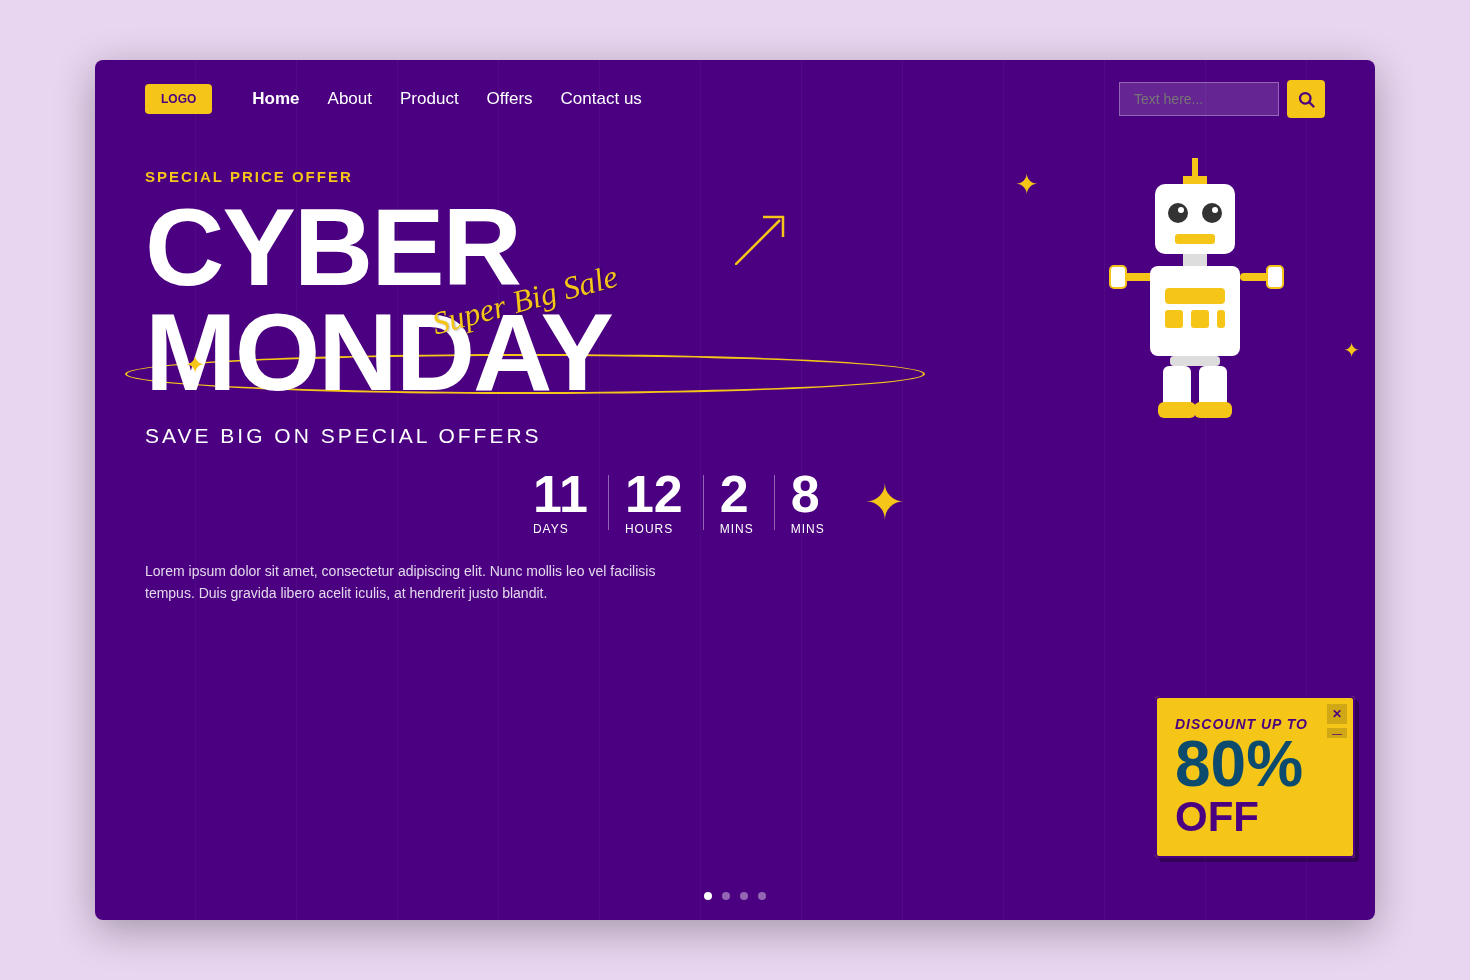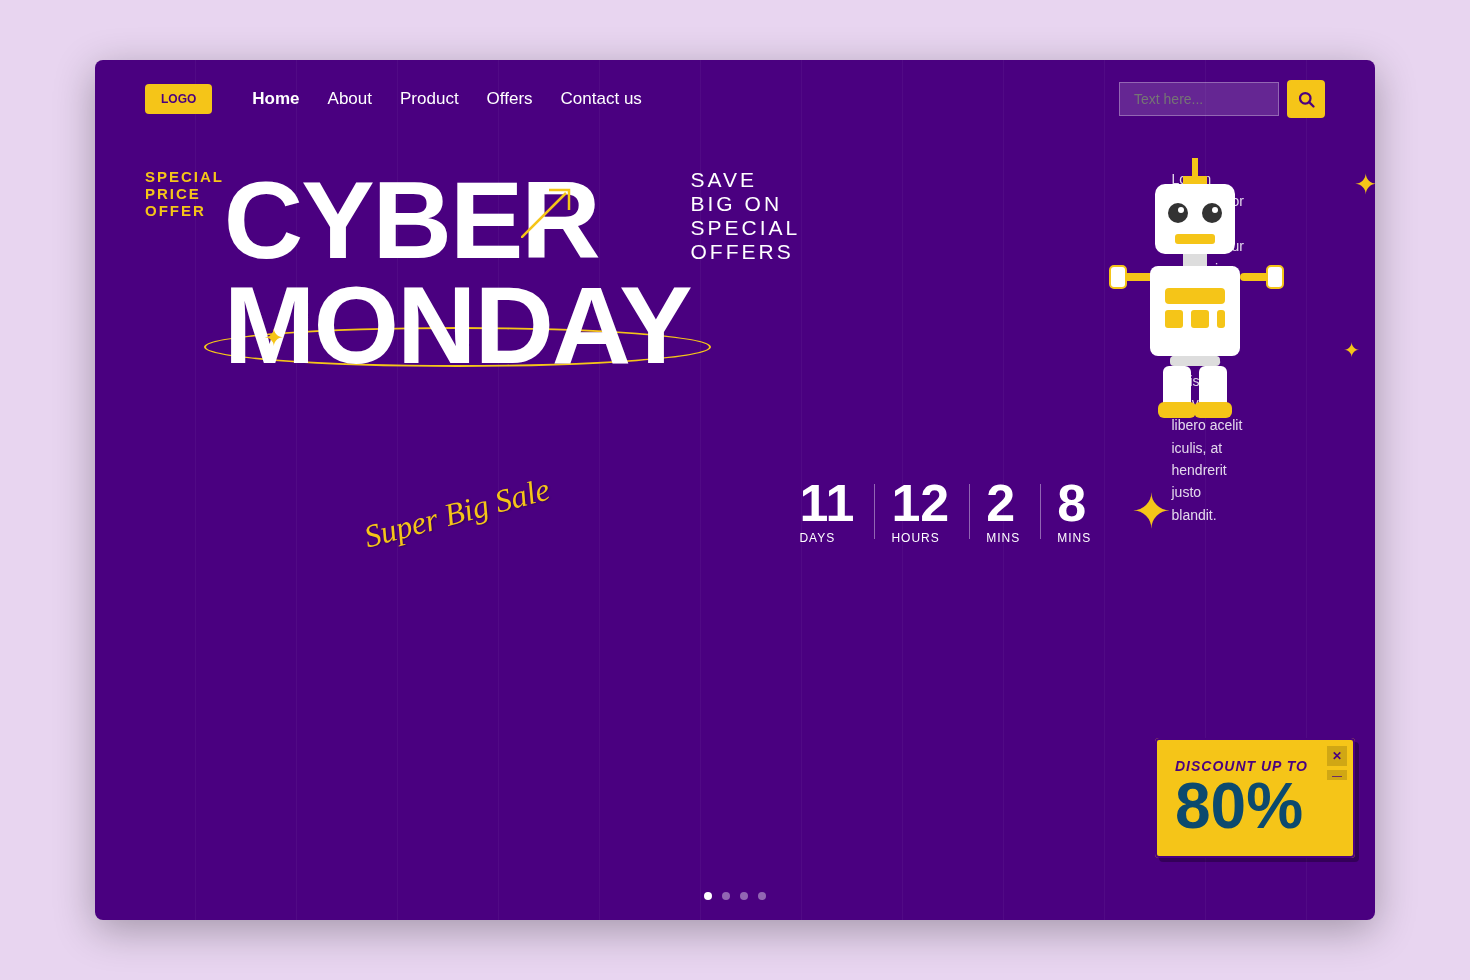--- a/index.html
+++ b/index.html
@@ -98,21 +98,21 @@
     .hero {
       display: flex;
       width: 100%;
       height: calc(100% - 80px);
       position: relative;
     }
     .hero-left {
       flex: 1;
       padding: 30px 50px 40px;
       display: flex;
-      flex-direction: row;
+      flex-direction: column;
       justify-content: flex-start;
     }
     .special-offer-text {
       color: #f5c518;
       font-size: 15px;
       font-weight: 700;
       letter-spacing: 2px;
       margin-bottom: 10px;
       text-transform: uppercase;
     }
@@ -179,20 +179,21 @@
       font-weight: 400;
       letter-spacing: 3px;
       text-transform: uppercase;
       margin-bottom: 20px;
     }
     .countdown {
       display: flex;
       align-items: center;
       gap: 0;
       margin-bottom: 24px;
+      justify-content: flex-end;
     }
     .countdown-item {
       display: flex;
       flex-direction: column;
       align-items: flex-start;
       padding: 0 20px 0 0;
     }
     .countdown-item:first-child {
       padding-left: 0;
     }
@@ -475,20 +476,21 @@
           <rect x="63" y="244" width="38" height="16" rx="6" fill="#f5c518"></rect>
           <rect x="99" y="244" width="38" height="16" rx="6" fill="#f5c518"></rect>
         </svg>
       </div>
 
       <div class="discount-badge" style="position:absolute; bottom:60px; right:20px;">
         <div class="badge-close">✕</div>
         <div class="badge-minimize">—</div>
         <div class="discount-up-to">DISCOUNT UP TO</div>
         <div class="discount-amount">80%</div>
+        <div class="discount-off">OFF</div>
       </div>
 
     </div>
   </div>
 
   <div class="slide-dots">
     <div class="dot active"></div>
     <div class="dot"></div>
     <div class="dot"></div>
     <div class="dot"></div>

